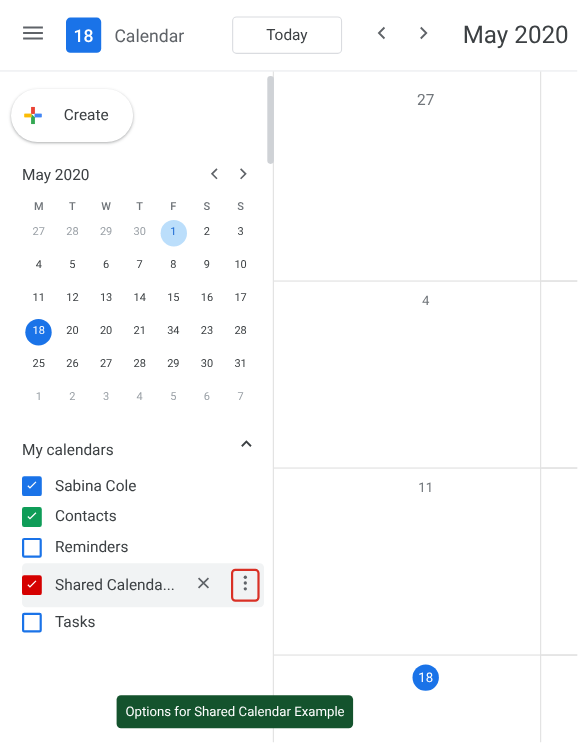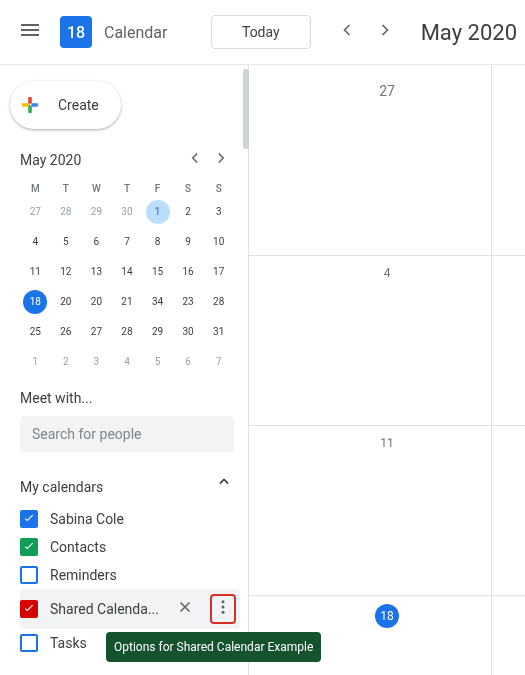--- a/index.html
+++ b/index.html
@@ -262,24 +262,20 @@
           <div class="day muted">1</div>
           <div class="day muted">2</div>
           <div class="day muted">3</div>
           <div class="day muted">4</div>
           <div class="day muted">5</div>
           <div class="day muted">6</div>
           <div class="day muted">7</div>
         </div>
     </div>
 
-    <div class="meet">
-      <div class="meet-label">Meet with...</div>
-      <input class="search-box" placeholder="Search for people" style="">
-    </div>
 
     <div class="cal-section">
       <div class="cal-head">
         <span class="cal-head-label">My calendars</span>
         <span class="expand-icon">
           <svg viewBox="0 0 24 24">
               <path d="M7 14l5-5 5 5" fill="none" stroke="#3c4043" stroke-width="2"></path>
             </svg>
         </span>
       </div>

